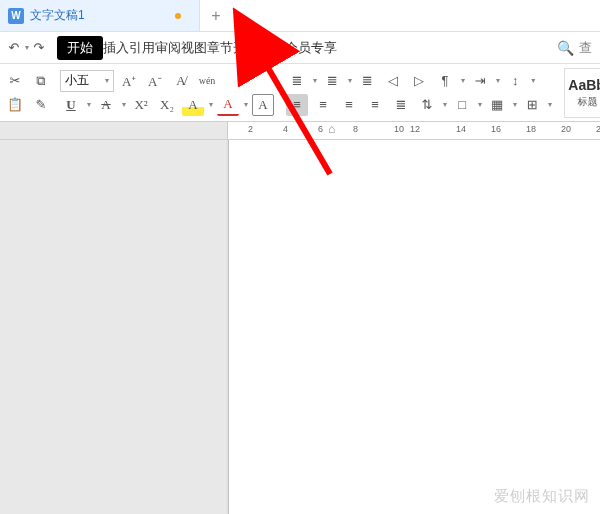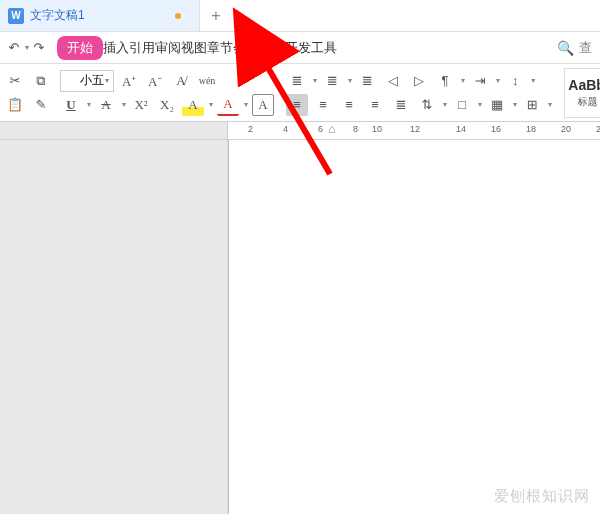--- a/index.html
+++ b/index.html
@@ -10,32 +10,32 @@
 .doc-tab { height: 100%; display: flex; align-items: center; padding: 0 8px; gap: 6px; border-right: 1px solid #e0e0e0; background: #e9f3ff; min-width: 200px; }
 .doc-icon { width: 16px; height: 16px; background: #4a90e2; border-radius: 2px; display: flex; align-items: center; justify-content: center; color: #fff; font-size: 10px; font-weight: bold; }
 .doc-title { font-size: 12px; color: #2a6cc4; }
 .dirty-dot { width: 6px; height: 6px; background: #f5a623; border-radius: 50%; margin-left: auto; margin-right: 10px; }
 .new-tab { width: 32px; height: 32px; display: flex; align-items: center; justify-content: center; color: #888; font-size: 16px; }
 
 
 .menubar { height: 32px; background: #fff; display: flex; align-items: center; padding: 0 4px; gap: 0; border-bottom: 1px solid #e0e0e0; }
 .qat-btn { width: 20px; height: 20px; display: flex; align-items: center; justify-content: center; color: #555; font-size: 13px; }
 .menu-tab { padding: 4px 0; font-size: 13px; color: #333; cursor: pointer; }
-.menu-tab.active { background: #ec4899; color: #fff; border-radius: 8px; padding: 3px 10px; }
+.menu-tab.active { background: #000000; color: #fff; border-radius: 3px; padding: 3px 10px; }
 .search-area { margin-left: auto; display: flex; align-items: center; gap: 4px; color: #888; font-size: 13px; padding: 0 4px; }
 .search-icon { font-size: 14px; }
 
 
 .ribbon { height: 58px; background: #fff; display: flex; align-items: center; overflow: hidden; border-bottom: 1px solid #d0d0d0; }
 .ribbon-group { display: flex; flex-direction: column; padding: 2px 4px; gap: 2px; }
 .ribbon-row { display: flex; align-items: center; gap: 4px; }
 .rbtn { width: 22px; height: 22px; display: flex; align-items: center; justify-content: center; color: #555; font-size: 13px; border-radius: 2px; }
 .rbtn.active { background: #d0d0d0; }
 .dd { font-size: 8px; color: #888; margin-left: 1px; }
-.font-size-sel { border: 1px solid #ccc; height: 22px; padding: 0 4px; font-size: 12px; min-width: 54px; display: flex; align-items: center; justify-content: flex-end; }
+.font-size-sel { border: 1px solid #ccc; height: 22px; padding: 0 4px; font-size: 12px; min-width: 54px; display: flex; align-items: center; justify-content: space-between; }
 .sep { width: 1px; height: 44px; background: #e0e0e0; margin: 0 2px; }
 .style-gallery { display: flex; border: 1px solid #ddd; height: 50px; margin-left: 4px; }
 .style-item { width: 54px; display: flex; flex-direction: column; align-items: center; justify-content: center; border-right: 1px solid #eee; padding: 2px; }
 .style-preview { font-size: 14px; font-weight: bold; color: #333; }
 .style-label { font-size: 10px; color: #555; margin-top: 2px; }
 
 
 .ruler { height: 18px; background: #f5f5f5; border-bottom: 1px solid #d0d0d0; position: relative; overflow: hidden; display: flex; }
 .ruler-gutter { width: 228px; height: 100%; background: #e8e8e8; border-right: 1px solid #ccc; }
 .ruler-track { flex: 1; position: relative; background: #fff; font-size: 9px; color: #666; }
@@ -74,22 +74,22 @@
   <div class="qat-btn">↶</div>
   <span class="dd">▾</span>
   <div class="qat-btn">↷</div>
   <div style="width:8px"></div>
   <div class="menu-tab active">开始</div>
   <div class="menu-tab">插入</div>
   <div class="menu-tab">引用</div>
   <div class="menu-tab">审阅</div>
   <div class="menu-tab">视图</div>
   <div class="menu-tab">章节</div>
+  <div class="menu-tab">开发工具</div>
   <div class="menu-tab">会员专享</div>
-  <div class="menu-tab">开发工具</div>
   <div class="search-area">
     <span class="search-icon">🔍</span>
     <span>查</span>
   </div>
 </div>
 
 <div class="ribbon">
   <div class="ribbon-group">
     <div class="ribbon-row">
       <div class="rbtn">✂</div>
@@ -174,21 +174,21 @@
 </div>
 
 <div class="ruler">
   <div class="ruler-gutter"></div>
   <div class="ruler-track">
     <span class="indent-marker">⌂</span>
     <span class="rtick" style="left:20px">2</span>
     <span class="rtick" style="left:55px">4</span>
     <span class="rtick" style="left:90px">6</span>
     <span class="rtick" style="left:125px">8</span>
-    <span class="rtick" style="left:144px">10</span>
+    <span class="rtick" style="left:166px">10</span>
     <span class="rtick" style="left:182px">12</span>
     <span class="rtick" style="left:228px">14</span>
     <span class="rtick" style="left:263px">16</span>
     <span class="rtick" style="left:298px">18</span>
     <span class="rtick" style="left:333px">20</span>
     <span class="rtick" style="left:368px">22</span>
   </div>
 </div>
 
 <div class="doc-area">

